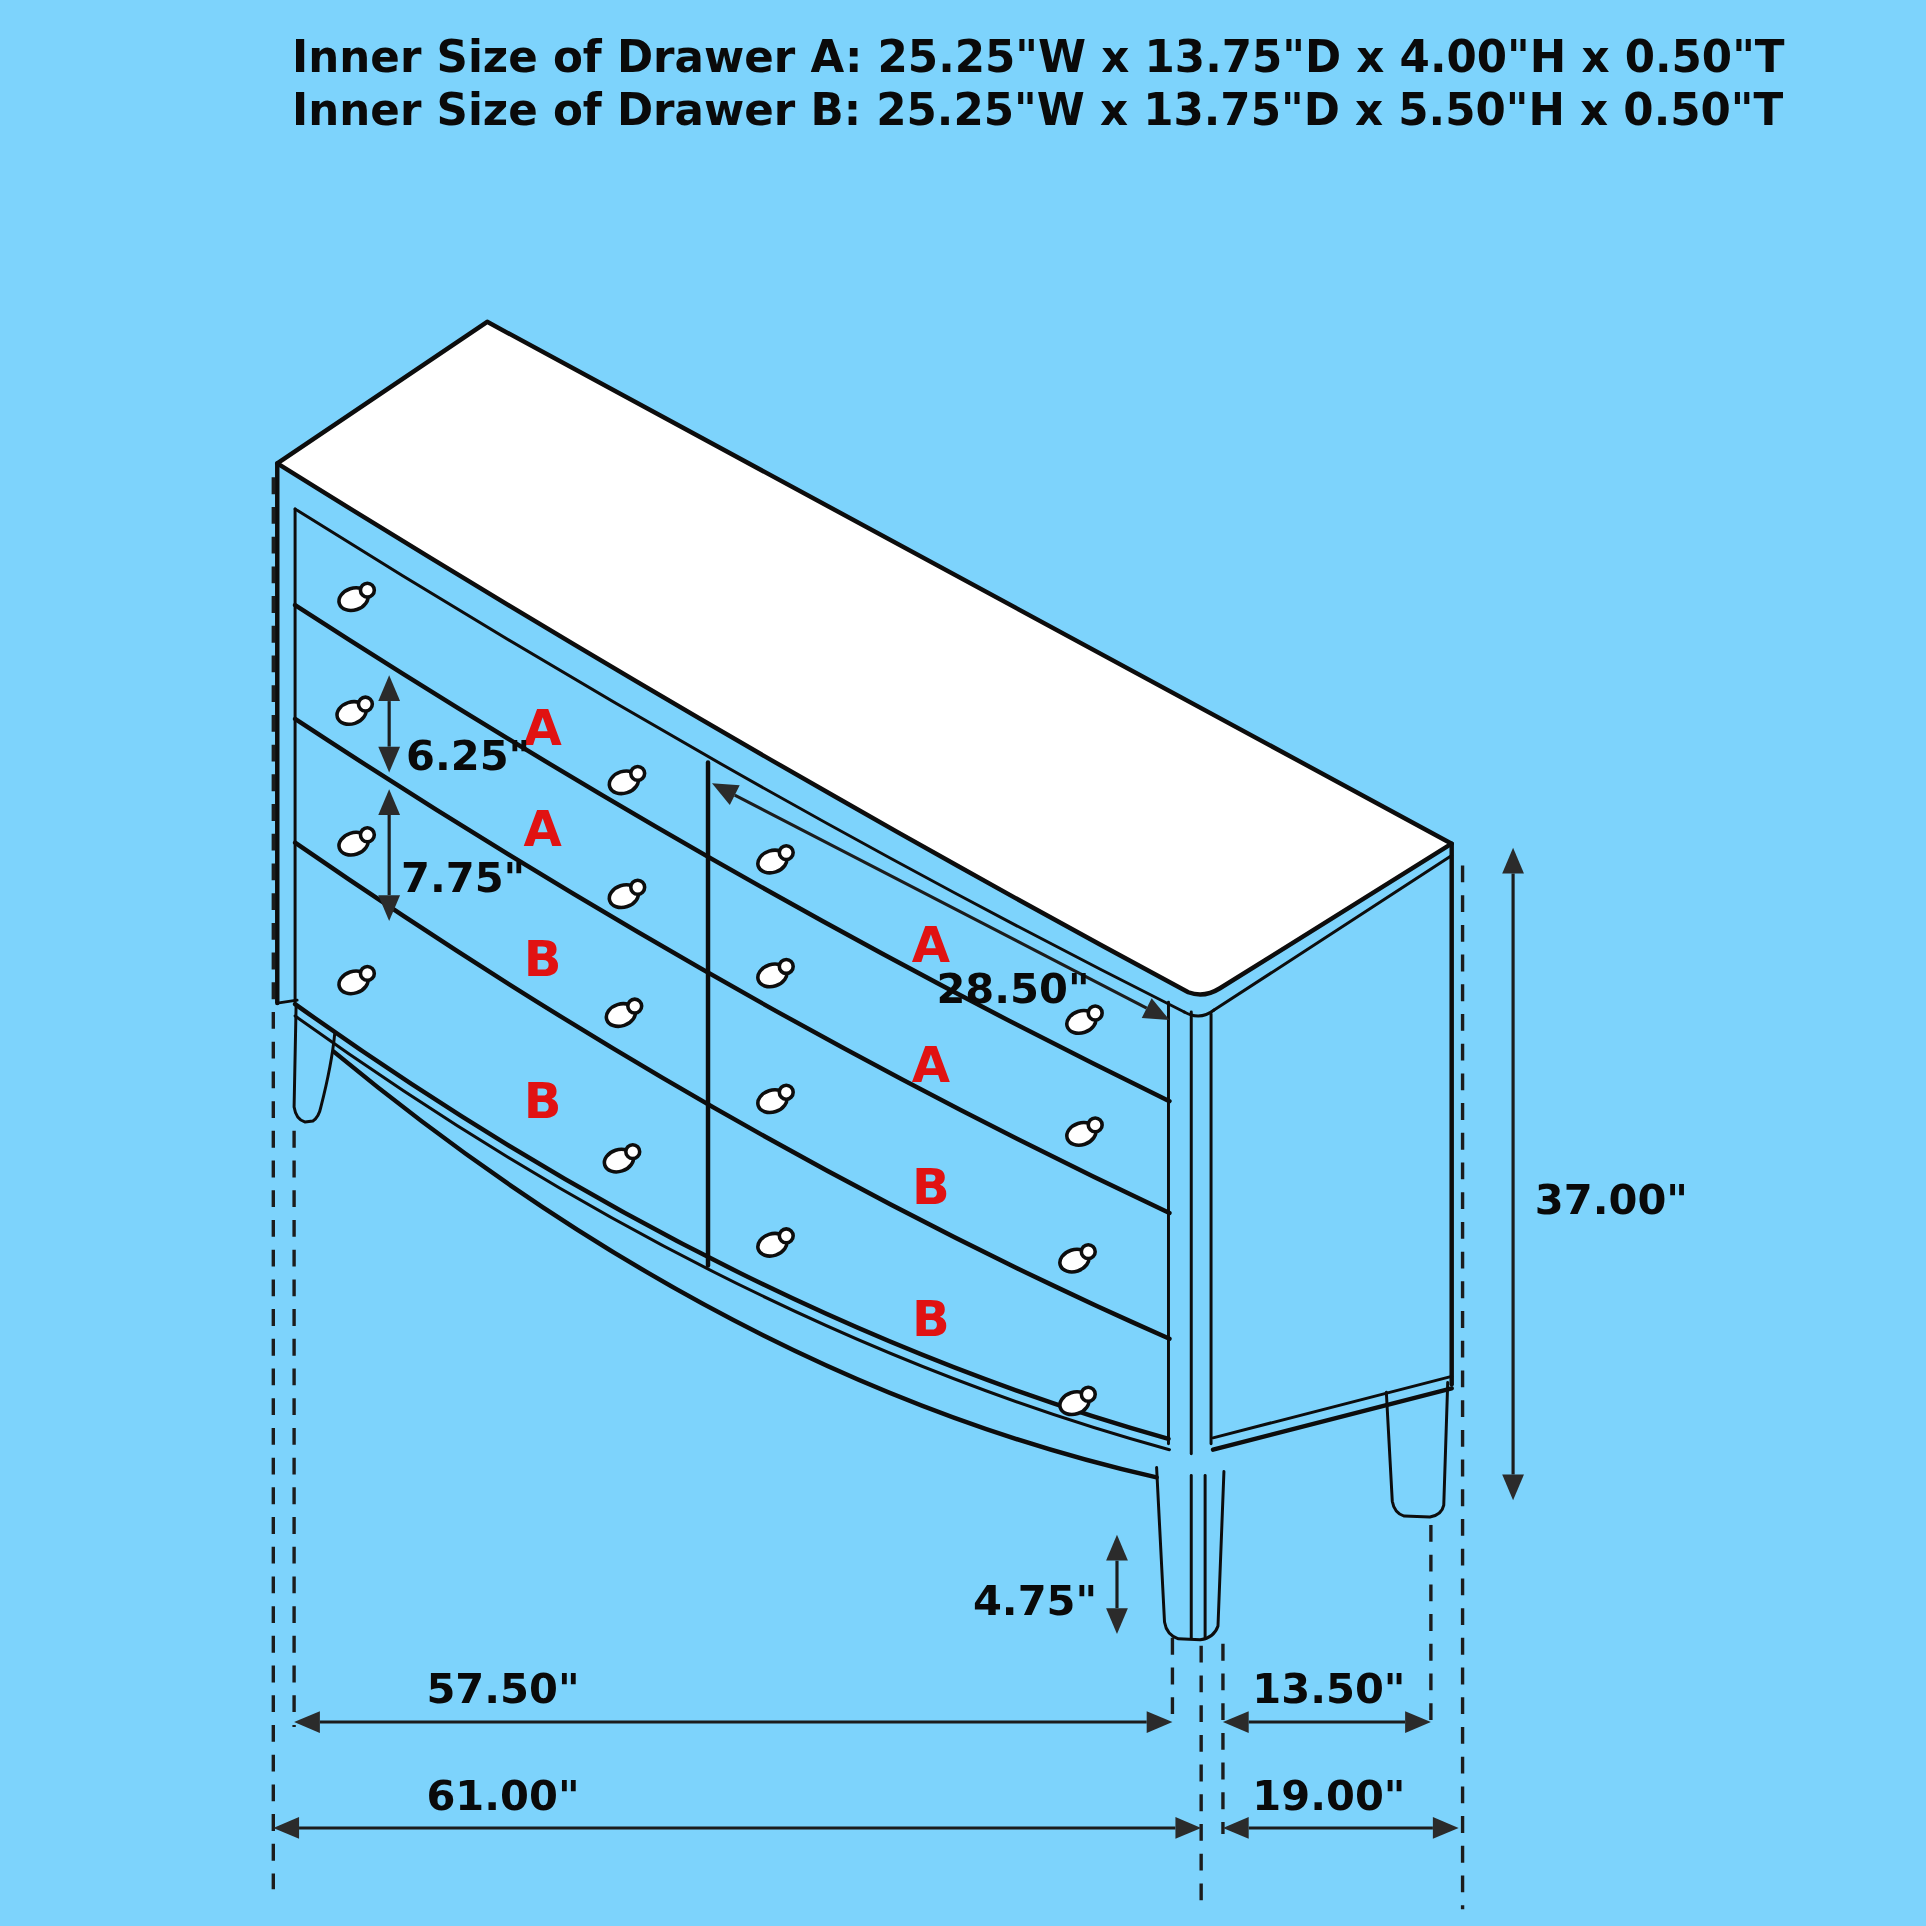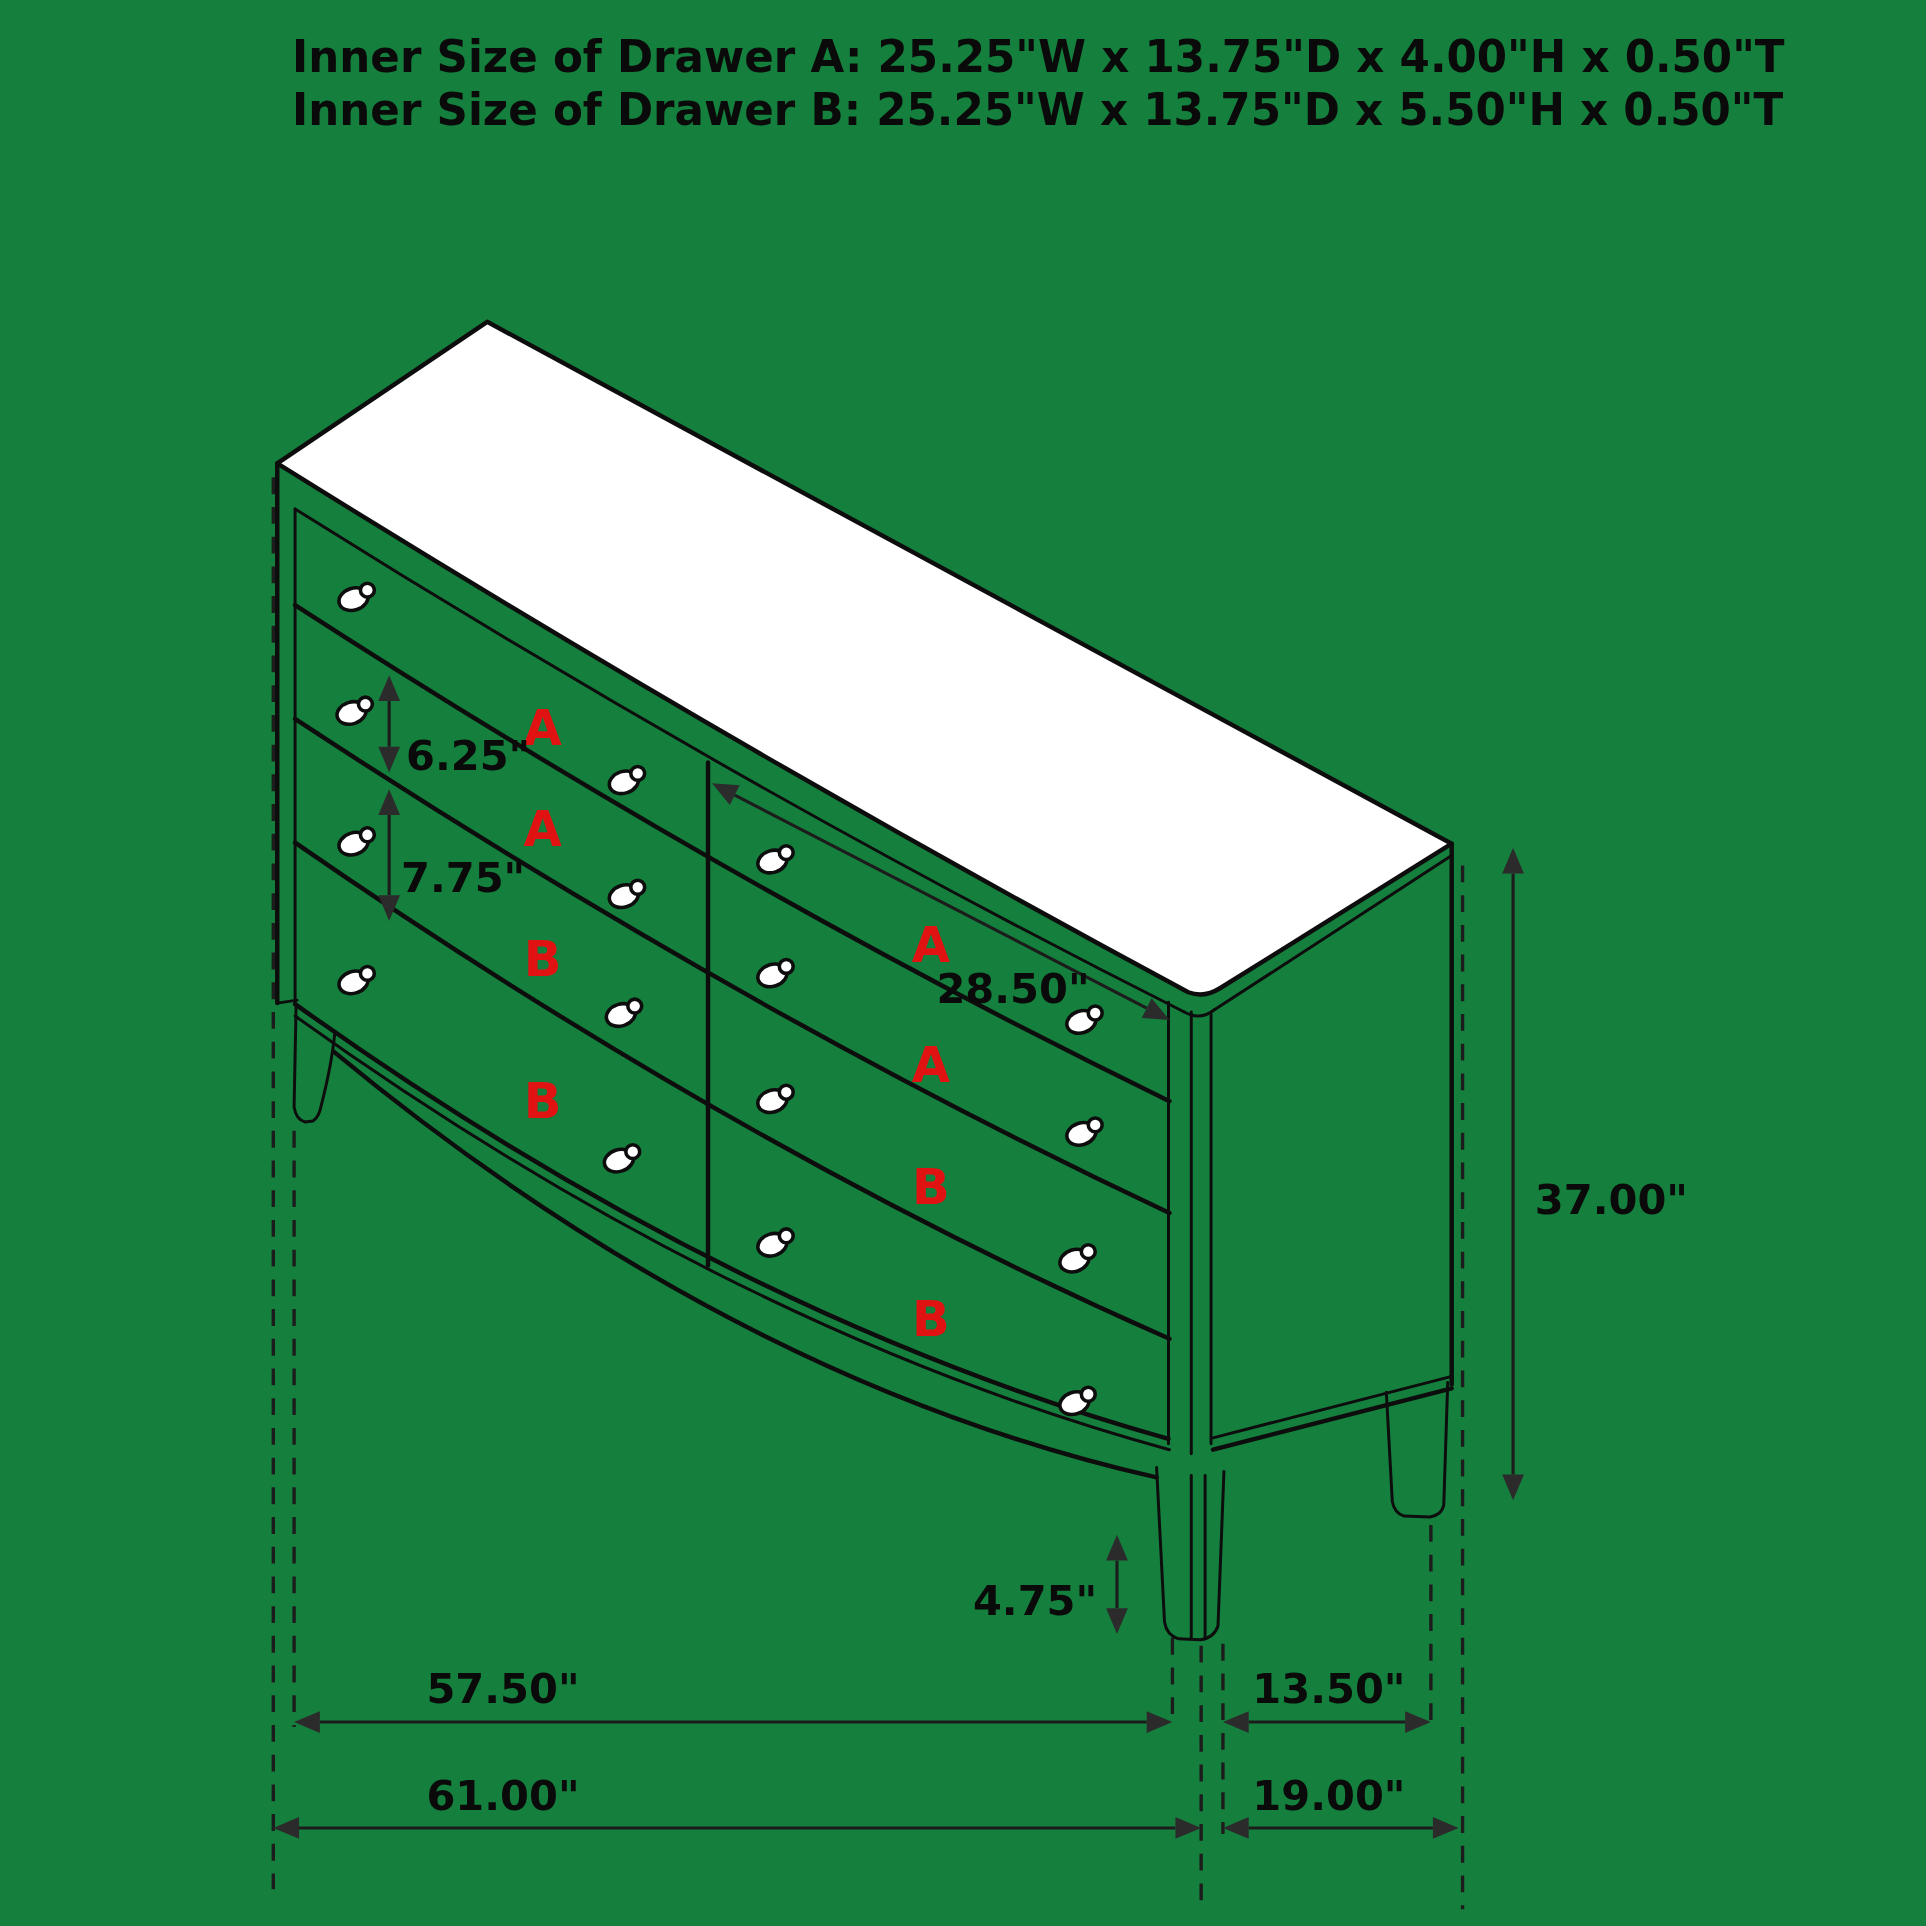--- a/index.html
+++ b/index.html
@@ -1,16 +1,16 @@
 <!DOCTYPE html>
 <html style="--accent: #e11212;"><head>
 <meta charset="utf-8">
 <style>
   html,body { margin:0; padding:0; background:#ffffff; }
-  .canvas { position:relative; width:1927px; height:1927px; background:#15803d; overflow:hidden; }
+  .canvas { position:relative; width:1927px; height:1927px; background:#7dd3fc; overflow:hidden; }
   svg { position:absolute; inset:0; }
 
   .title-text { font:700 44px "DejaVu Sans", sans-serif; fill:#0a0a0a; }
   .dim-text   { font:700 42px "DejaVu Sans", sans-serif; fill:#0a0a0a; }
   .letter     { font:700 50px "DejaVu Sans", sans-serif; fill:var(--accent,#e11212); }
 
   .edge     { stroke:#0d0d0d; stroke-width:4.5; fill:none; stroke-linecap:round; stroke-linejoin:round; }
   .thin     { stroke-width:3; }
   .face     { fill:#ffffff; }
   .dimline  { stroke:#1c1c1c; stroke-width:3.2; fill:none; }

